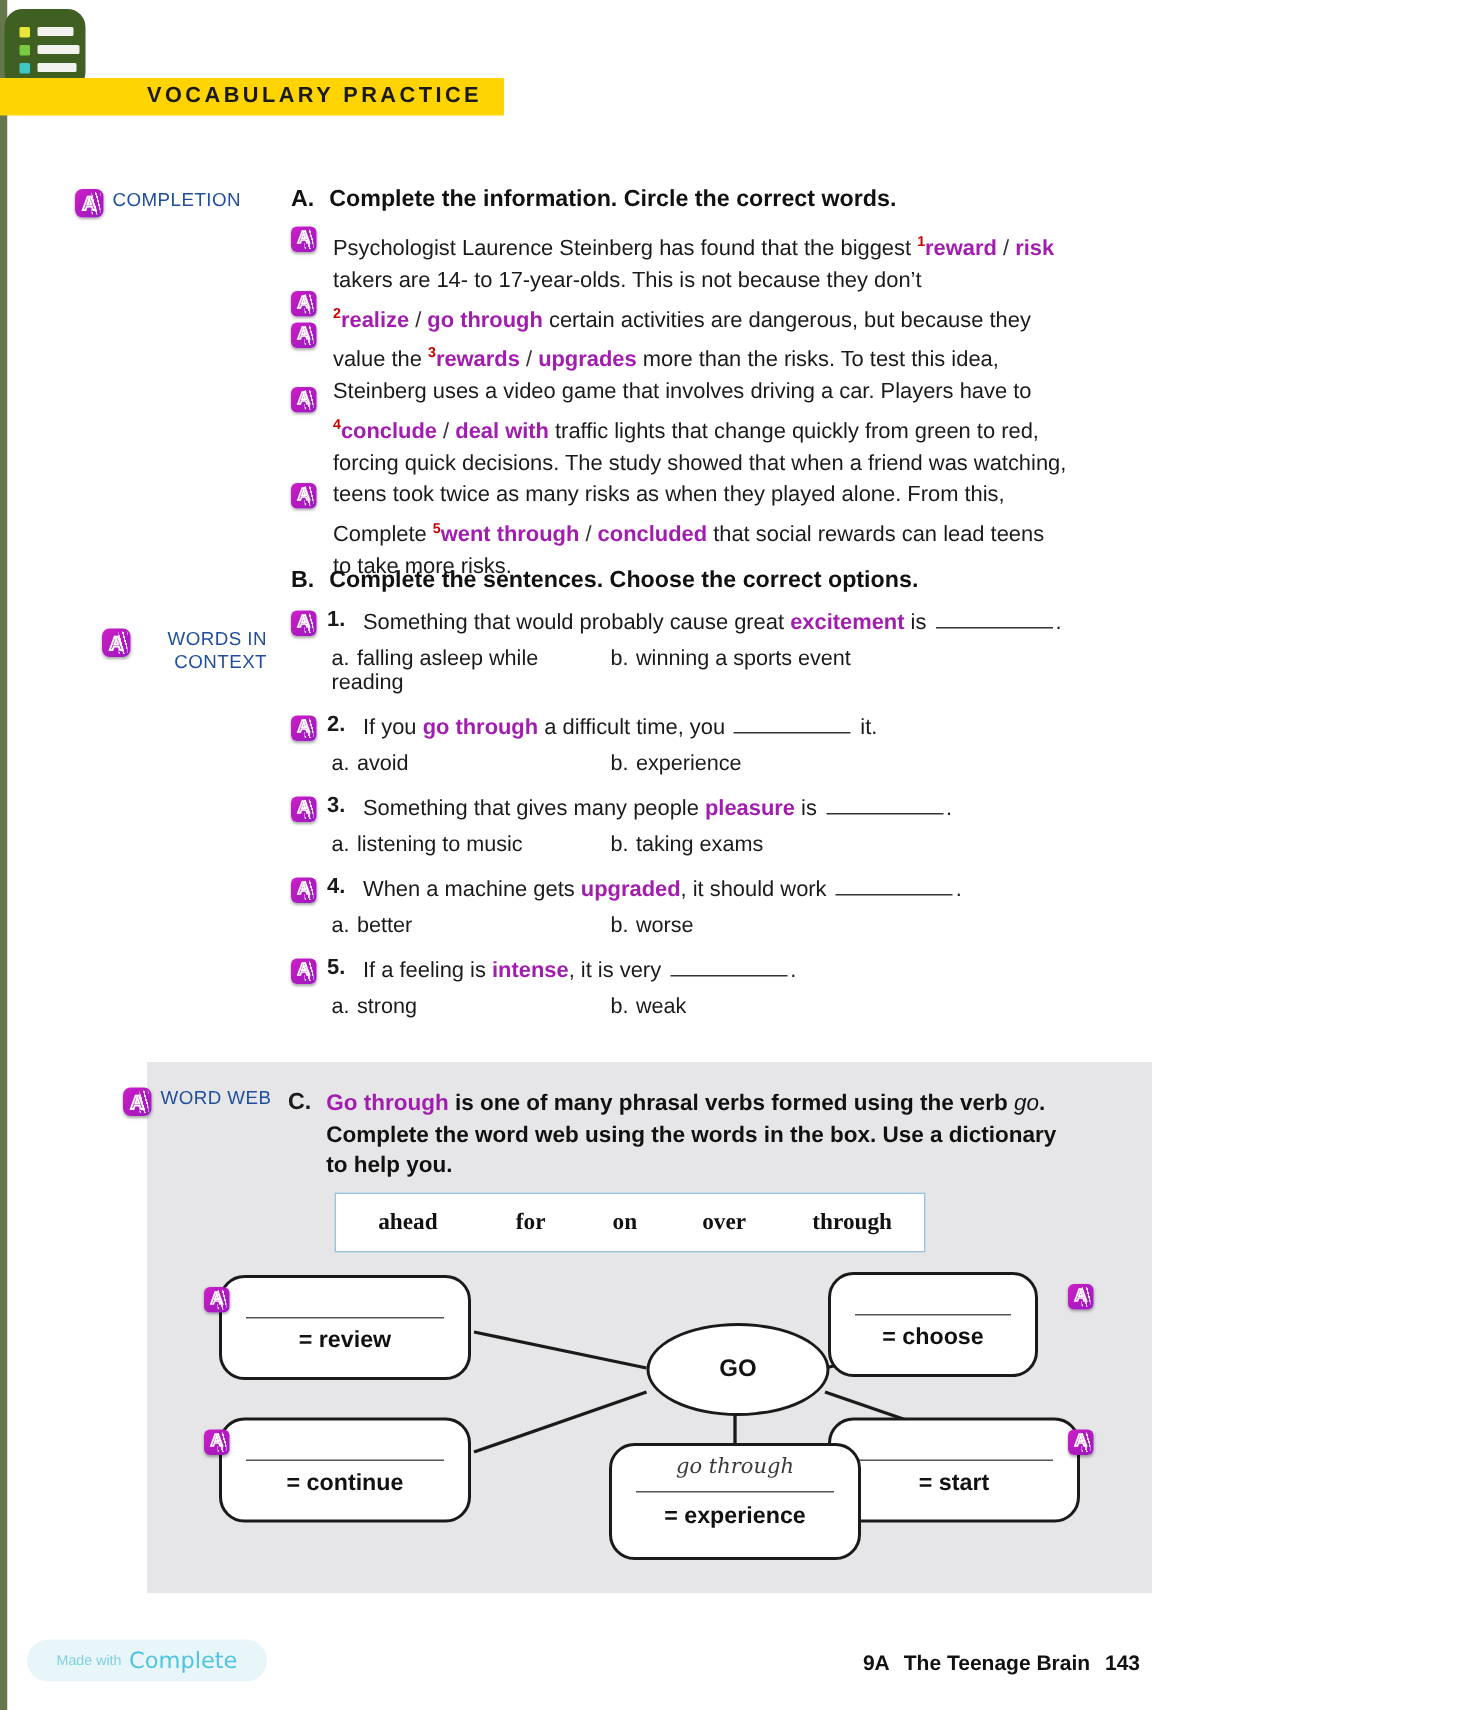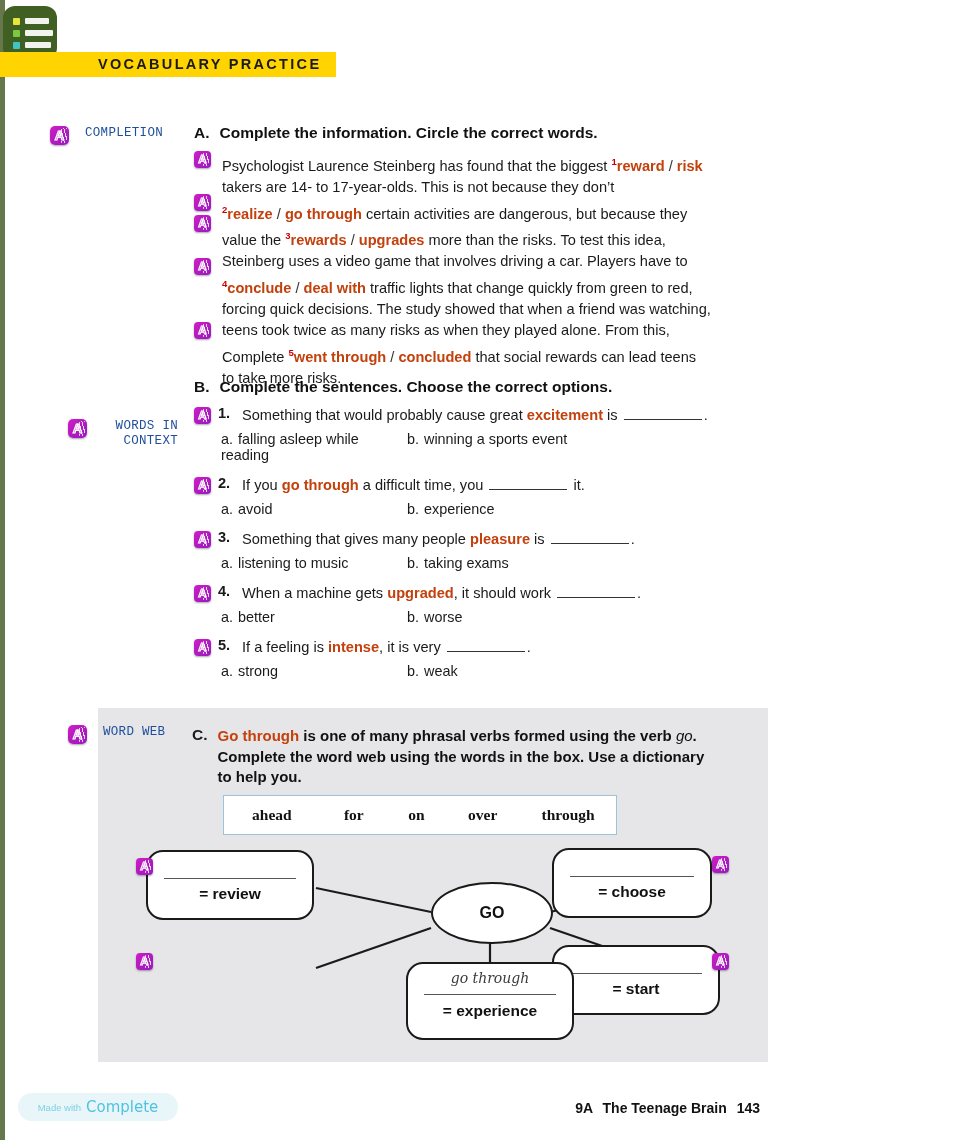--- a/index.html
+++ b/index.html
@@ -49,33 +49,33 @@
   .abadge::after{
     content:"";position:absolute;right:2px;top:2px;bottom:2px;width:6px;
     background:repeating-linear-gradient(75deg,#ffffff 0 1px,transparent 1px 3px);
     opacity:.85;border-radius:1px;
   }
   .abadge.sm{width:17px;height:17px;border-radius:4px;}
   .abadge.sm::before{font-size:11.5px;-webkit-text-stroke:1.1px #fff;}
 
   
   .sec-label{
-    position:absolute;display:flex;align-items:flex-start;gap:16px;font-family:Liberation Mono, monospace;
+    position:absolute;display:flex;align-items:flex-start;gap:6px;
   }
   .sec-label .txt{
     font-size:12.5px;color:#1f4e9c;letter-spacing:.3px;line-height:15px;
   }
   .sec-label .txt.right{text-align:right;}
 
   
   .ex{position:absolute;}
   .ex-head{display:flex;gap:10px;font-size:15.5px;font-weight:bold;color:#111;}
   .ex-letter{font-weight:bold;}
   .body-text{font-size:14.6px;line-height:21.4px;color:#1a1a1a;}
-  .kw{color:#c2410c;font-weight:bold;text-align:center;}
+  .kw{color:#a21caf;font-weight:bold;text-align:center;}
   .sup{font-size:9.5px;vertical-align:super;color:#cc0000;font-weight:bold;}
   .slash{color:#333;}
 
   
   .gutter{position:absolute;left:194px;width:20px;}
   .gutter .abadge{position:absolute;}
 
   
   .qrow{display:flex;gap:7px;align-items:flex-start;margin-bottom:0;}
   .qnum{font-weight:bold;font-size:14.6px;width:17px;flex:0 0 auto;}
@@ -256,21 +256,21 @@
         <div class="opts">
           <span class="opt-a"><span class="opt-lbl">a.</span>strong</span>
           <span><span class="opt-lbl">b.</span>weak</span>
         </div>
       </div>
     </div>
 </div>
 
 <div class="panel"></div>
 
-<div class="sec-label" style="left:68px;top:725px;">
+<div class="sec-label" style="left:82px;top:725px;">
   <span class="abadge"></span>
   <span class="txt">WORD WEB</span>
 </div>
 
 <div class="ex" style="left:192px;top:726px;width:580px;">
   <div style="display:flex;gap:10px;">
     <span class="ex-letter" style="font-size:15.5px;">C.</span>
     <div id="instrC" style="font-size:15px;line-height:20.5px;font-weight:bold;color:#111;">
         <div><span class="kw">Go through</span><span> is one of many phrasal verbs formed using the verb </span><span style="font-style: italic; font-weight: normal;">go</span><span>.</span></div>
         <div><span>Complete the word web using the words in the box. Use a dictionary</span></div>
@@ -295,26 +295,30 @@
     <line x1="452" y1="88" x2="568" y2="128" stroke="#1a1a1a" stroke-width="2.2"></line>
     <line x1="392" y1="100" x2="392" y2="122" stroke="#1a1a1a" stroke-width="2.2"></line>
   </svg>
 
   <div class="wb" style="left:48px;top:10px;width:168px;height:70px;">
     <div class="ansline"></div>
     <div class="eq">= review</div>
   </div>
   <span class="abadge sm webbadge" style="left:38px;top:18px;"></span>
 
-  <div class="wb" style="left:454px;top:8px;width:160px;height:70px;">
+  <div class="wb" style="left:454px;top:8px;width:140px;height:70px;">
     <div class="ansline"></div>
     <div class="eq">= choose</div>
   </div>
   <span class="abadge sm webbadge" style="left:614px;top:16px;"></span>
 
+  <div class="wb" style="left:48px;top:105px;width:168px;height:70px;">
+    <div class="ansline"></div>
+    <div class="eq">= continue</div>
+  </div>
   <span class="abadge sm webbadge" style="left:38px;top:113px;"></span>
 
   <div class="wb" style="left:454px;top:105px;width:168px;height:70px;">
     <div class="ansline"></div>
     <div class="eq">= start</div>
   </div>
   <span class="abadge sm webbadge" style="left:614px;top:113px;"></span>
 
   <div class="wb" style="left:308px;top:122px;width:168px;height:78px;">
     <div class="hand">go through</div>

